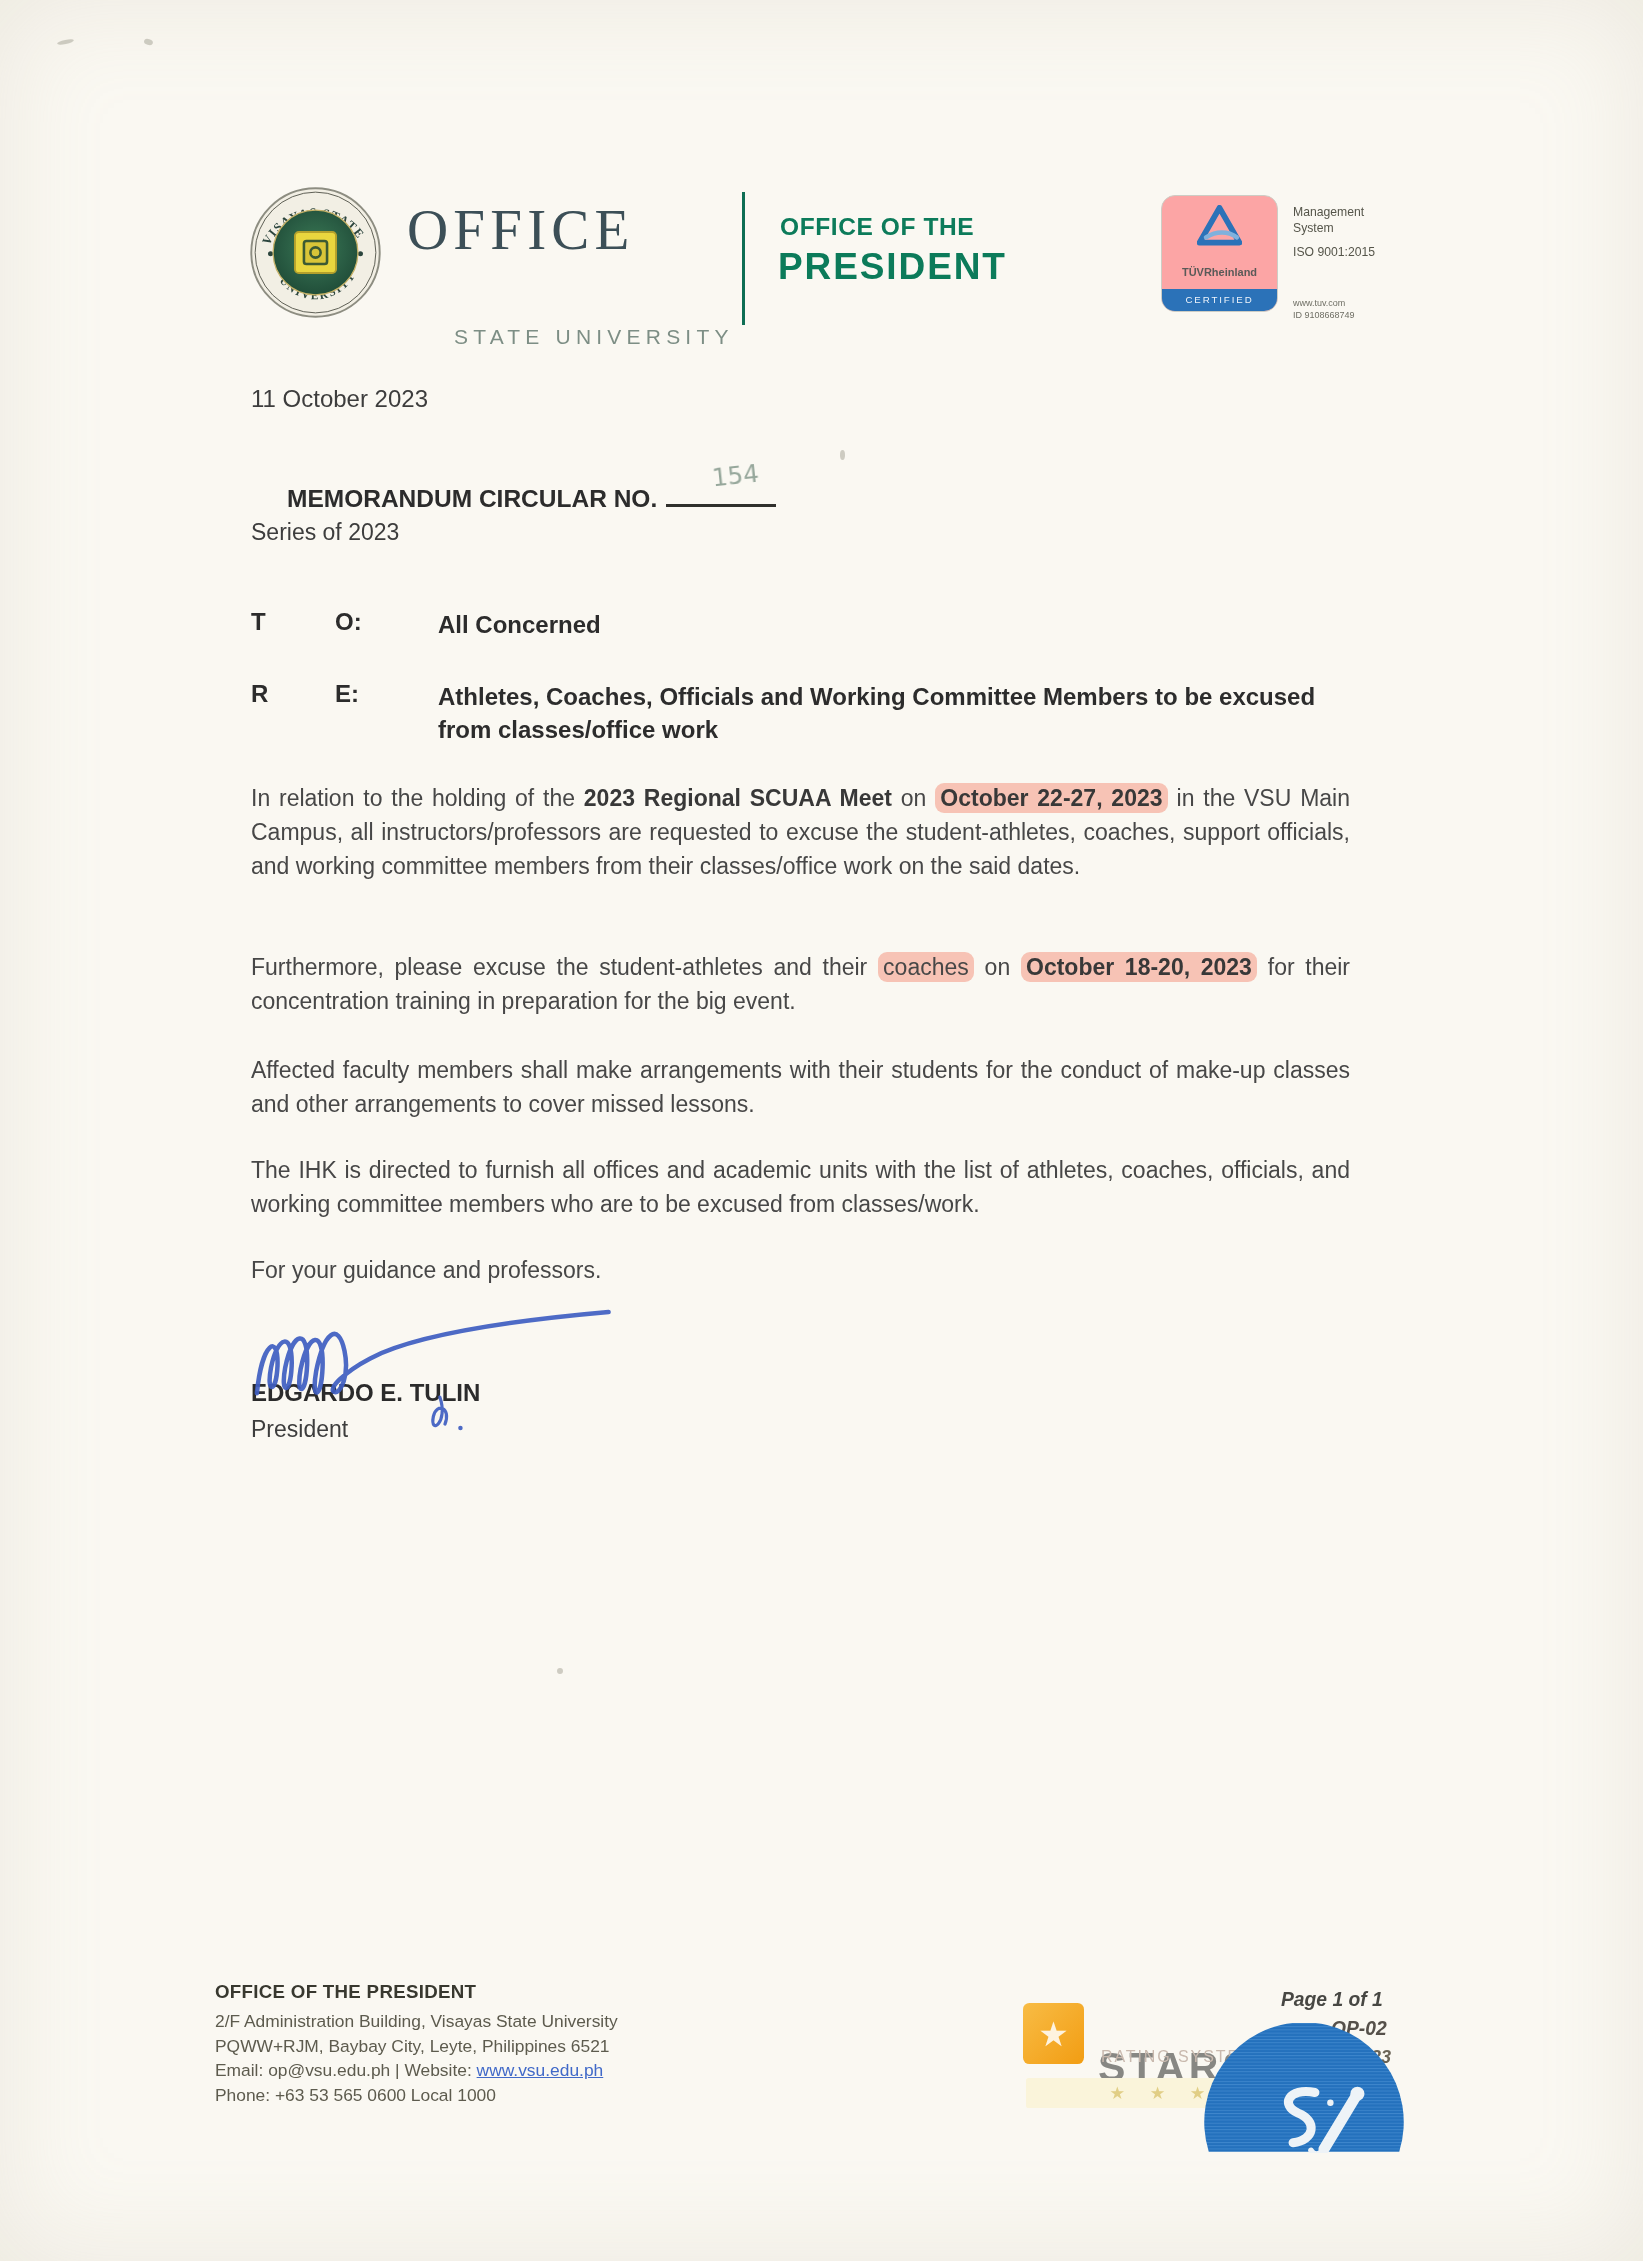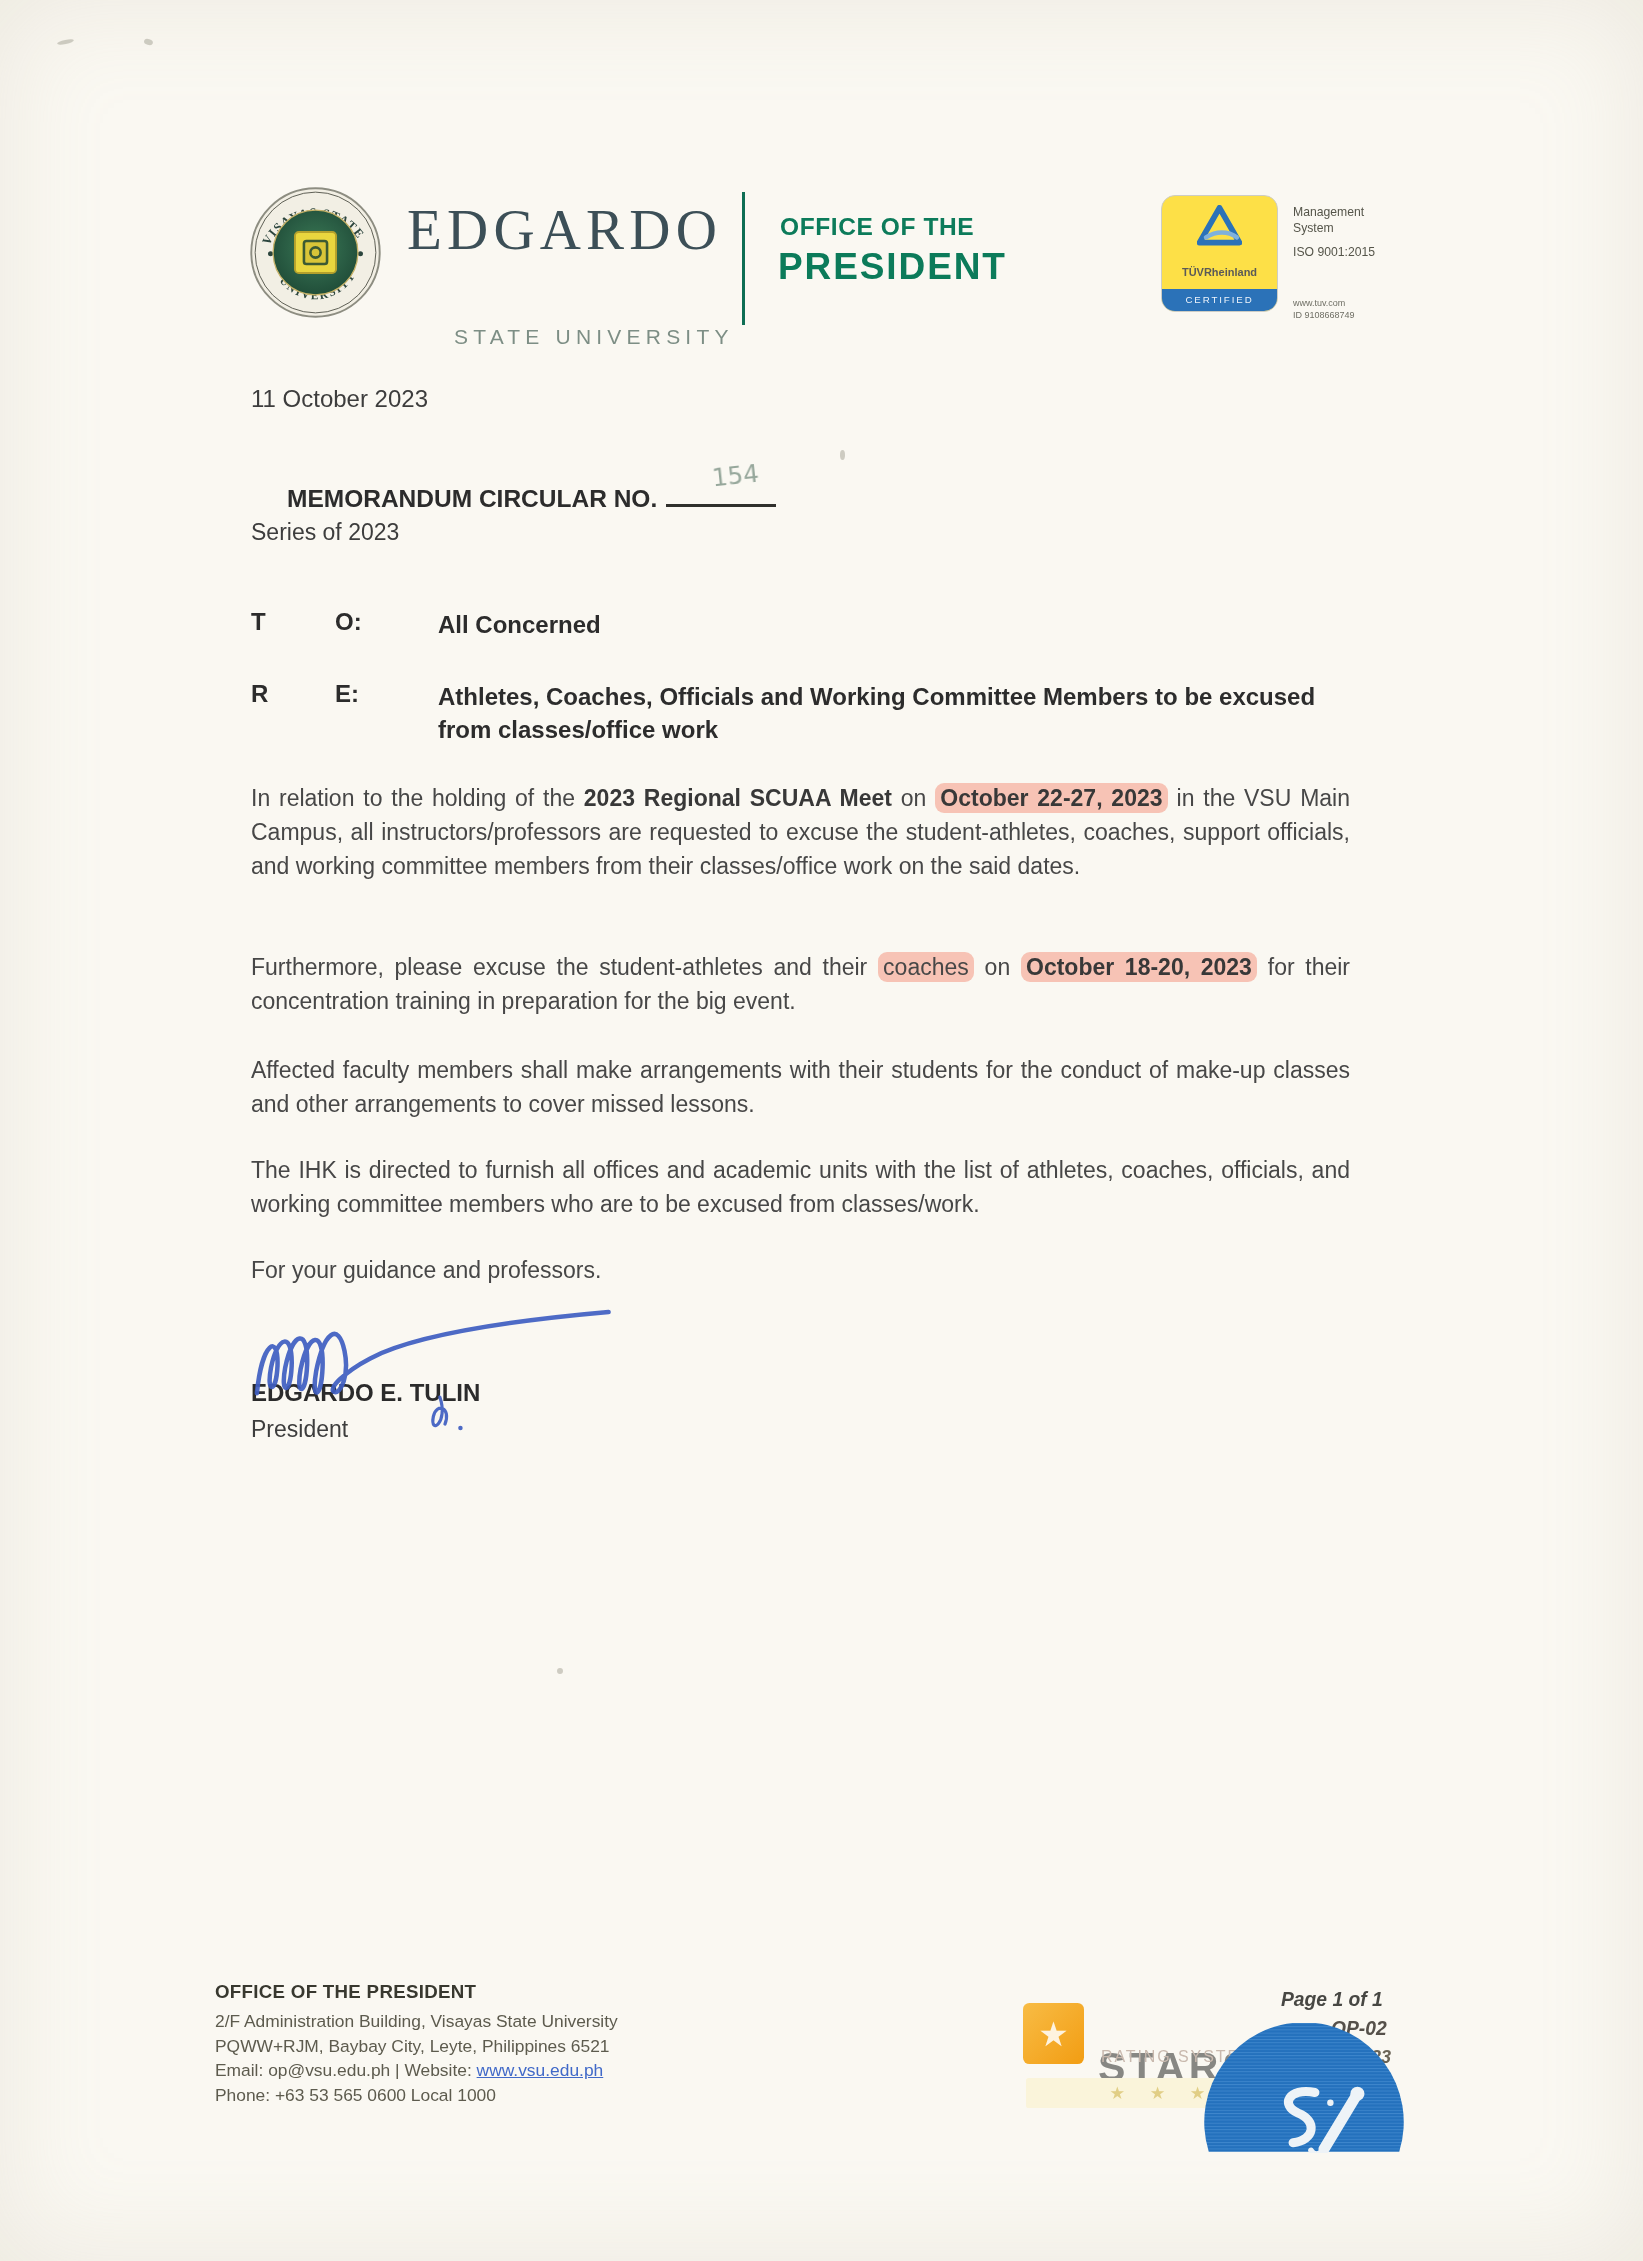--- a/index.html
+++ b/index.html
@@ -10,21 +10,21 @@
 
   
   .wordmark{left:407px;top:197px;font-family:"Liberation Serif",serif;font-size:57px;
             letter-spacing:5.2px;color:#3c4f57;font-weight:400;}
   .wordmark-sub{left:454px;top:277px;font-size:21px;letter-spacing:5.2px;color:#7d8e85;margin-top:48px;}
   .hdr-divider{left:742px;top:192px;width:2.6px;height:133px;background:#0e6e54;}
   .office1{left:780px;top:213px;font-size:24.5px;font-weight:bold;color:#0c7b5a;letter-spacing:0.6px;}
   .office2{left:778px;top:246px;font-size:37px;font-weight:bold;color:#0c7b5a;letter-spacing:1.9px;}
 
   
-  .tuv{left:1161px;top:195px;width:115px;height:115px;background:#fde047;border:1.3px solid #cdcdc5;
+  .tuv{left:1161px;top:195px;width:115px;height:115px;background:#fca5a5;border:1.3px solid #cdcdc5;
        border-radius:14px;overflow:hidden;}
   .tuv-brand{position:absolute;left:0;top:70px;width:100%;text-align:center;font-size:11px;
              font-weight:bold;color:#5a5a58;letter-spacing:0px;filter:blur(0.3px);}
   .tuv-band{position:absolute;left:0;bottom:0;width:100%;height:22px;background:#2b72b8;
             color:#eef4fb;font-size:9.7px;letter-spacing:1.9px;text-align:center;line-height:22px;filter:blur(0.2px);}
   .tuv-col{left:1293px;top:204px;width:110px;font-size:12.2px;line-height:16px;color:#55554a;filter:blur(0.3px);}
   .tuv-col .iso{margin-top:8px;}
   .tuv-small{left:1293px;top:298px;font-size:9px;line-height:11.6px;color:#6e6e64;filter:blur(0.4px);}
 
   
@@ -111,21 +111,21 @@
       <textPath href="#sealBotArc" startOffset="12%">UNIVERSITY</textPath>
     </text>
     <circle cx="32" cy="104" r="4" fill="#2c453d"></circle>
     <circle cx="172" cy="104" r="4" fill="#2c453d"></circle>
     <circle cx="102" cy="102" r="66" fill="url(#sealInner)" stroke="#c6b268" stroke-width="2"></circle>
     <rect x="70" y="70" width="64" height="64" rx="6" fill="#e9d63e" stroke="#b4a02c" stroke-width="3"></rect>
     <rect x="84" y="84" width="36" height="36" rx="4" fill="#d9c538" stroke="#3c5a33" stroke-width="4"></rect>
     <circle cx="102" cy="102" r="8" fill="none" stroke="#3c5a33" stroke-width="4"></circle>
   </svg>
 
-  <div class="abs wordmark">EDGARDO</div>
+  <div class="abs wordmark">OFFICE</div>
   <div class="abs wordmark-sub">STATE UNIVERSITY</div>
   <div class="abs hdr-divider"></div>
   <div class="abs office1">OFFICE OF THE</div>
   <div class="abs office2">PRESIDENT</div>
 
   <div class="abs tuv">
     <svg style="position:absolute;left:35px;top:9px;" width="45" height="43" viewBox="0 0 70 66">
       <path d="M35 4 L66 58 L4 58 Z" fill="none" stroke="#2b72b8" stroke-width="9" stroke-linejoin="round"></path>
       <path d="M14 50 C 30 40, 48 40, 62 50" fill="none" stroke="#7fb1dd" stroke-width="7" stroke-linecap="round"></path>
     </svg>

